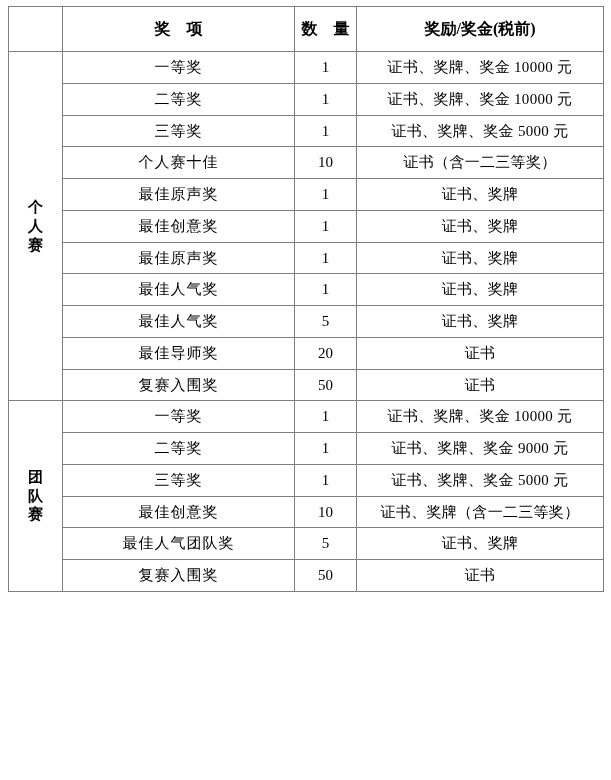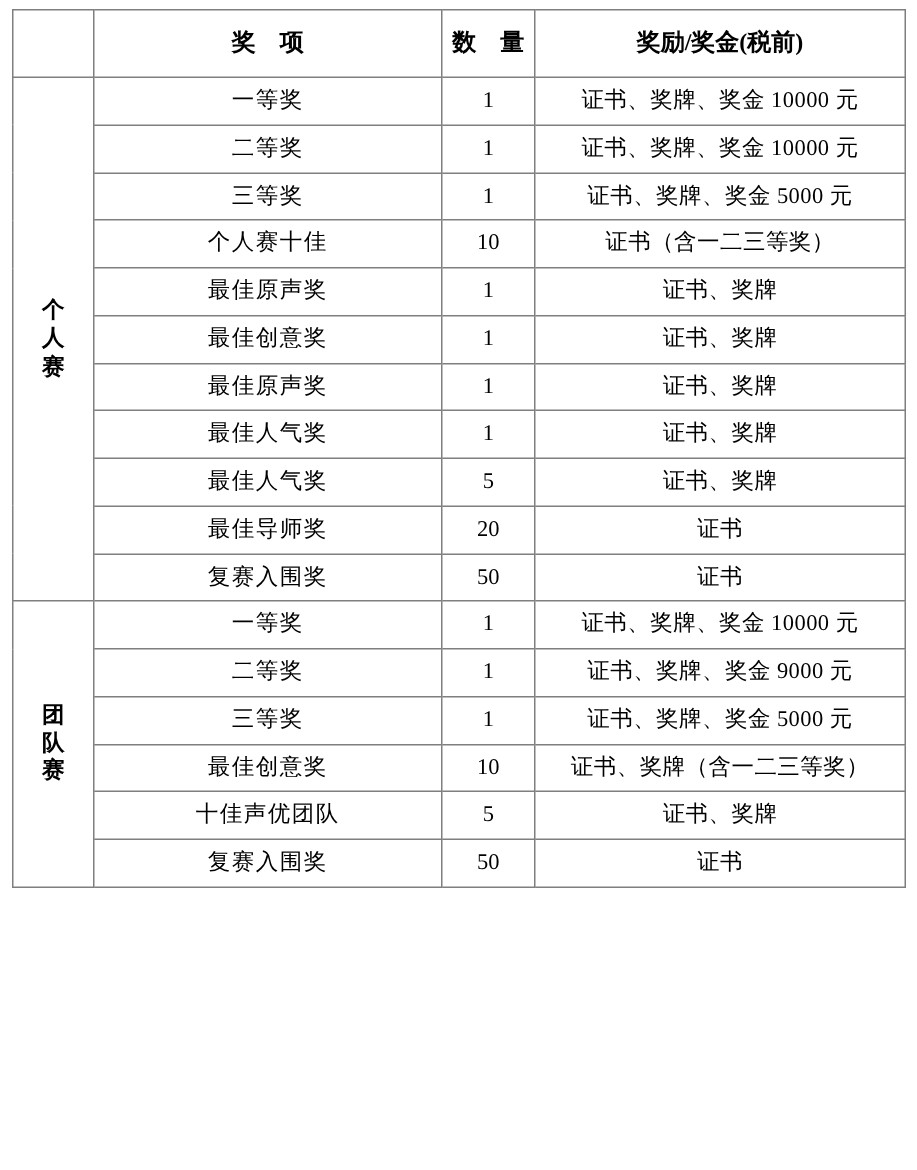--- a/index.html
+++ b/index.html
@@ -171,21 +171,21 @@
         <td class="item-cell">三等奖</td>
         <td class="qty-cell">1</td>
         <td class="prize-cell">证书、奖牌、奖金 5000 元</td>
       </tr>
       <tr>
         <td class="item-cell">最佳创意奖</td>
         <td class="qty-cell">10</td>
         <td class="prize-cell">证书、奖牌（含一二三等奖）</td>
       </tr>
       <tr>
-        <td class="item-cell">十佳声优团队</td>
+        <td class="item-cell">最佳人气团队奖</td>
         <td class="qty-cell">5</td>
         <td class="prize-cell">证书、奖牌</td>
       </tr>
       <tr>
         <td class="item-cell">复赛入围奖</td>
         <td class="qty-cell">50</td>
         <td class="prize-cell">证书</td>
       </tr>
     </tbody>
   </table>

